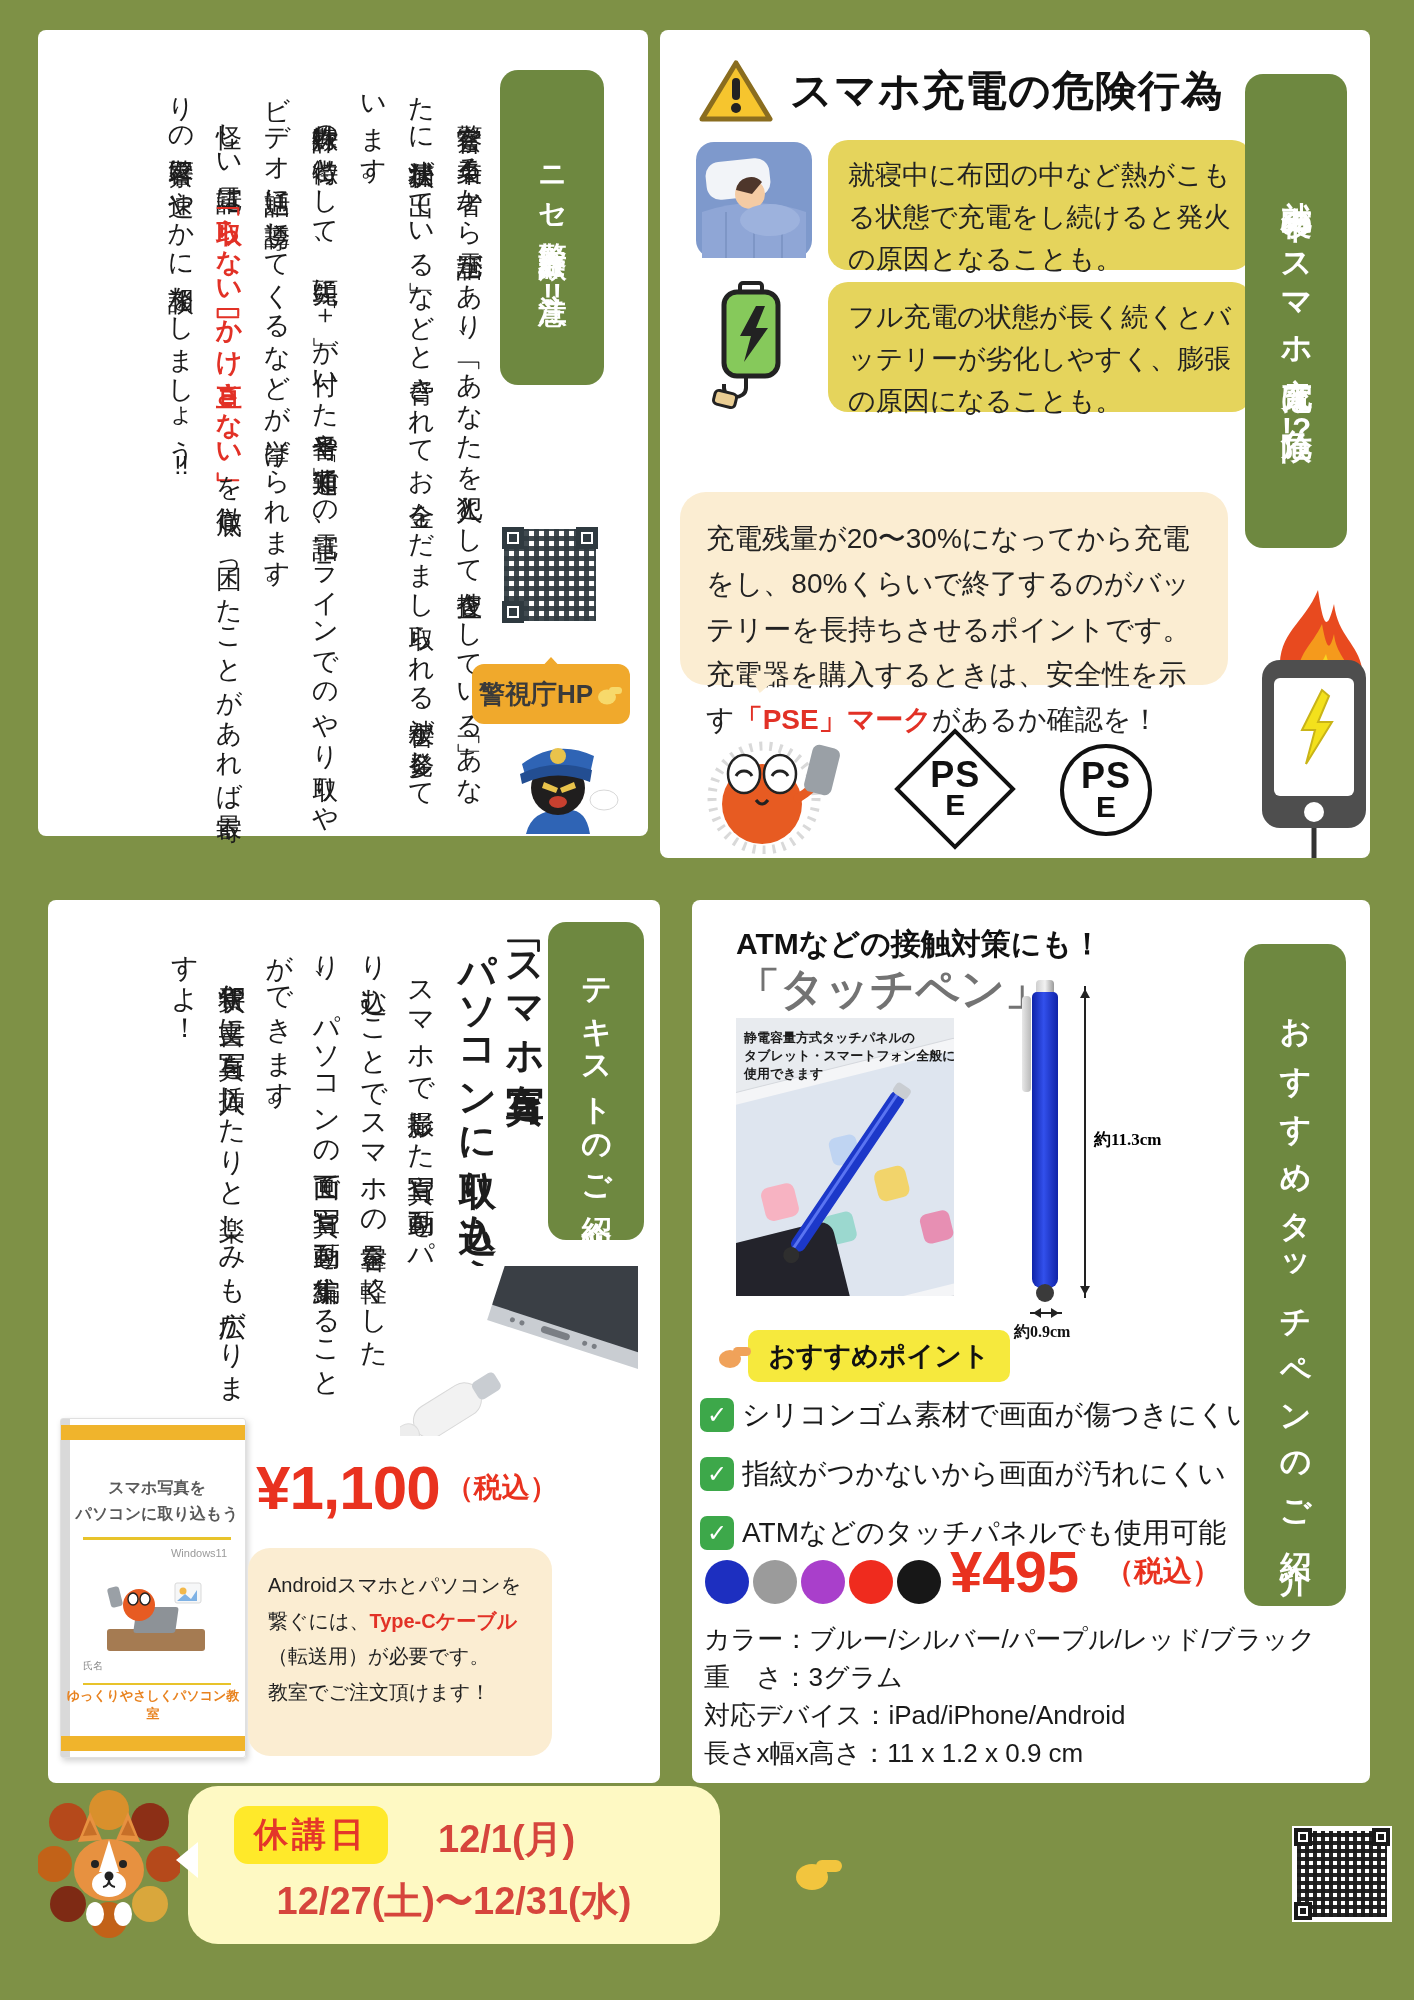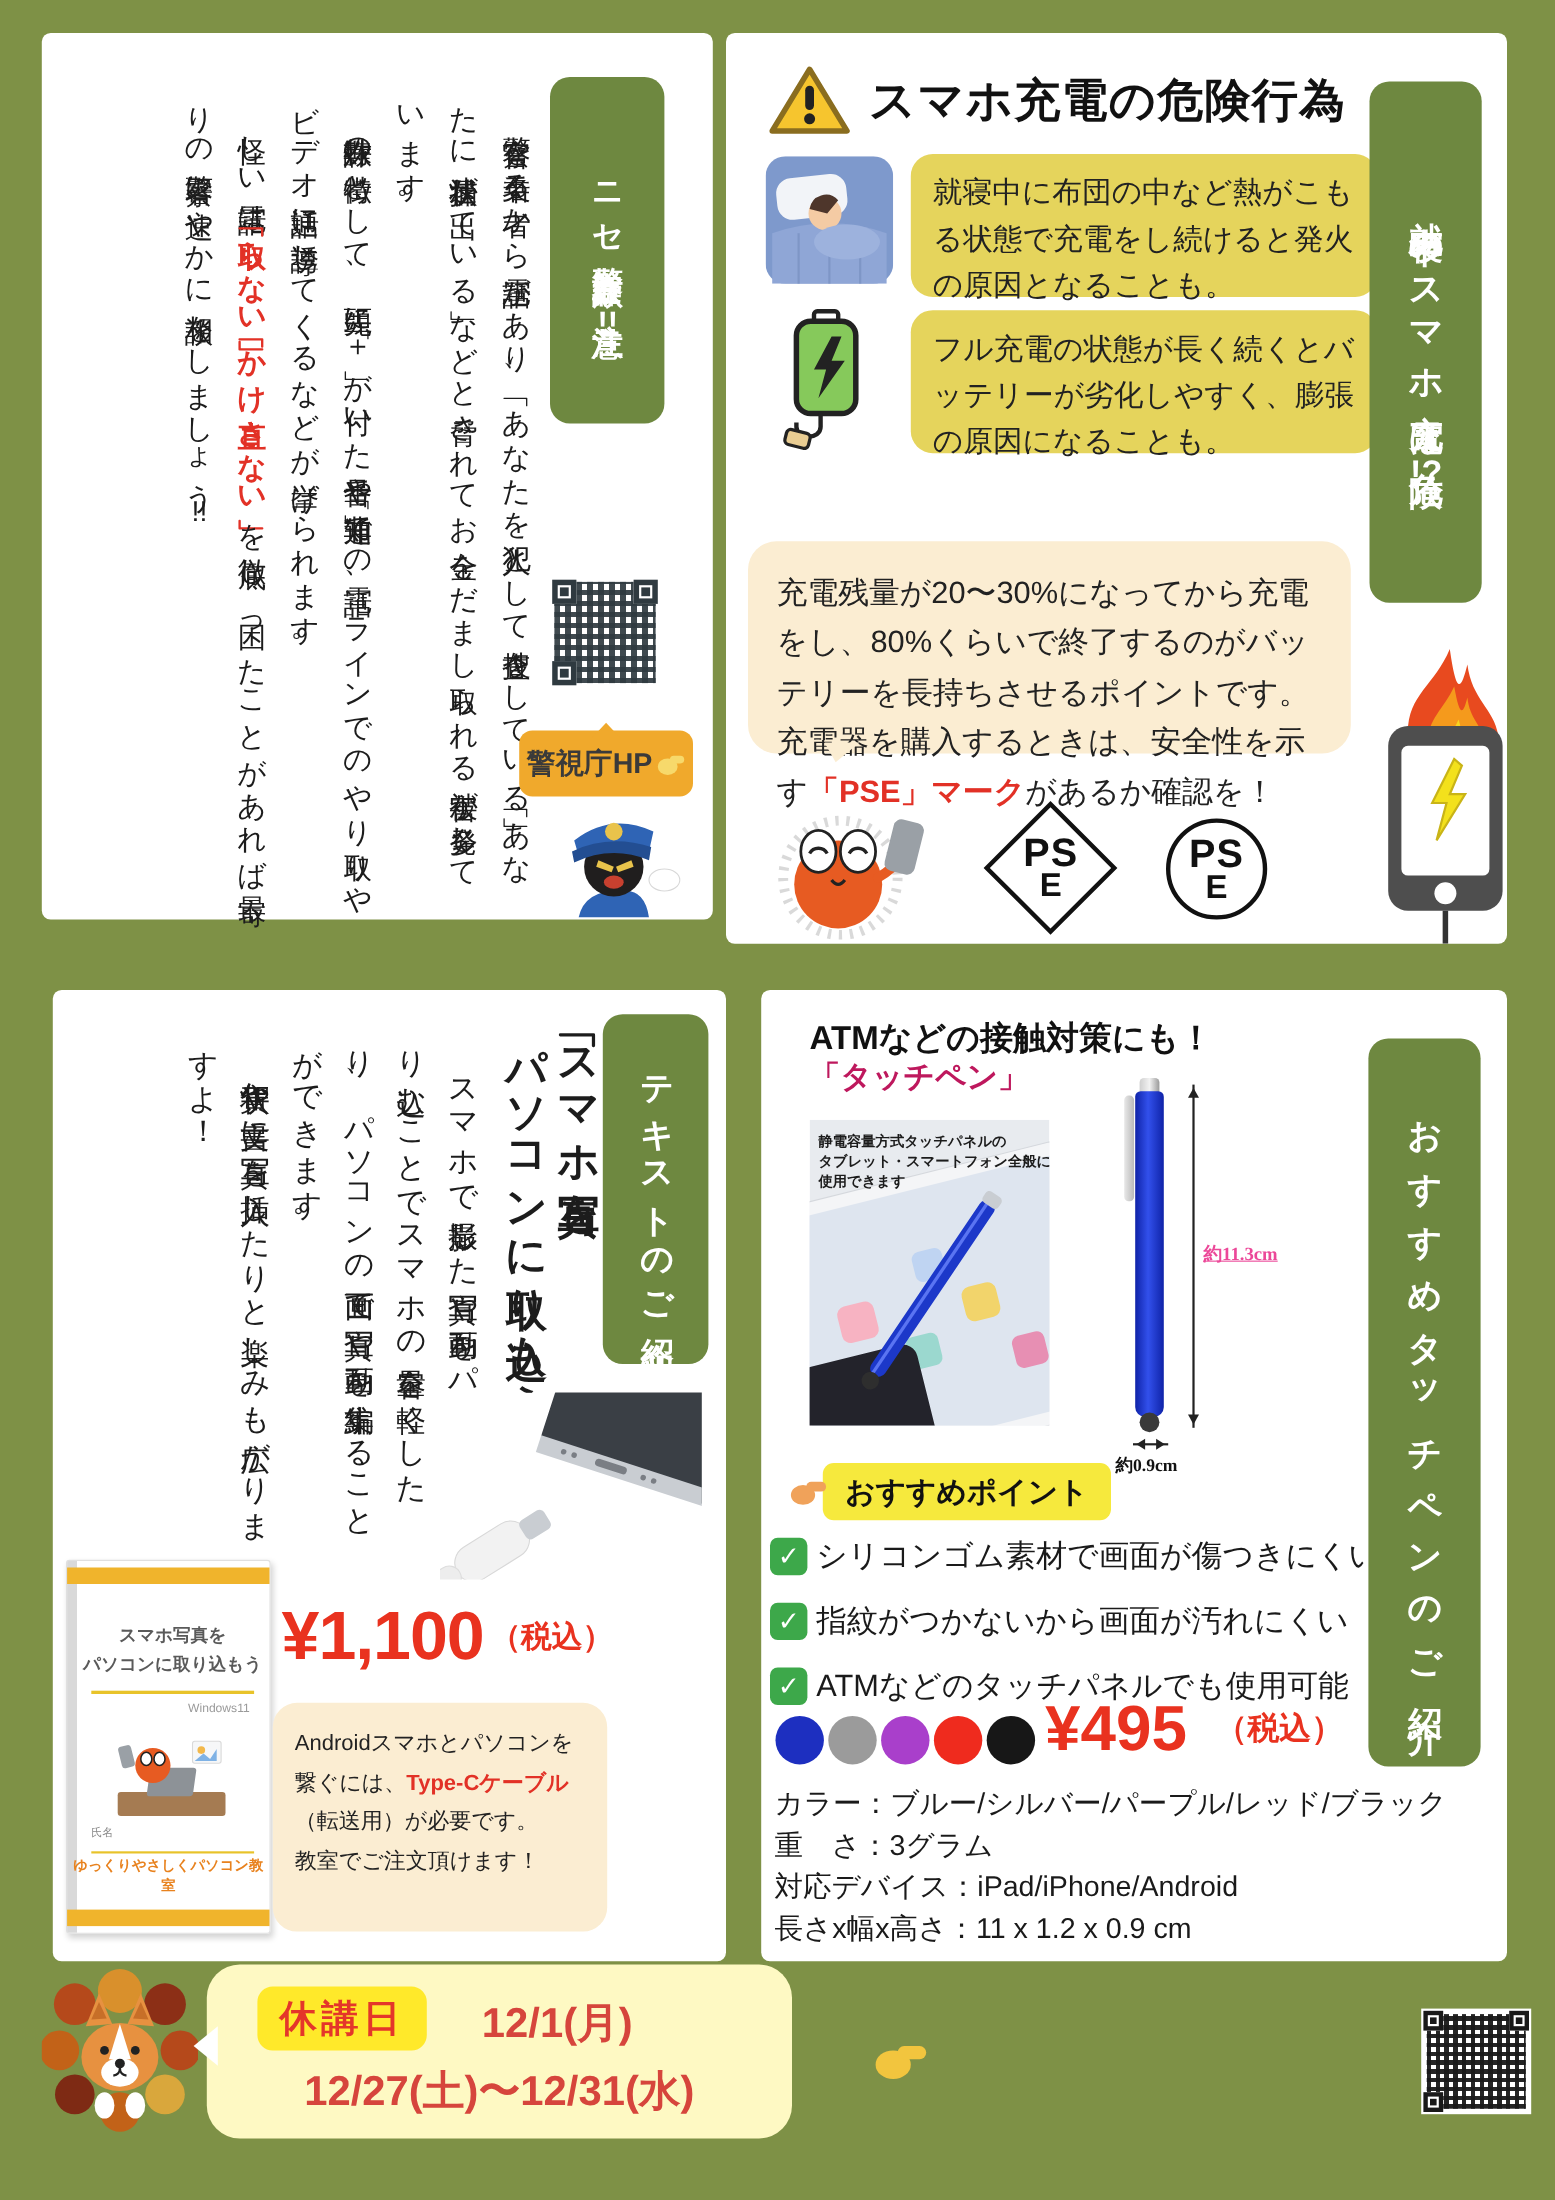--- a/index.html
+++ b/index.html
@@ -78,33 +78,33 @@
                 font-size:13px; font-weight:bold; color:#E8821E; }
   .text-price { left:208px; top:552px; display:flex; align-items:center; color:#E9321F; }
   .text-price .yen { font-size:62px; font-weight:900; letter-spacing:-1px; }
   .text-price .tax { font-size:28px; font-weight:bold; margin-left:6px; }
   .text-note { left:200px; top:648px; width:304px; height:208px; background:#FBEDD2; border-radius:22px;
                padding:20px 20px; font-size:20px; line-height:1.78; color:#222; position:absolute; }
   .text-note .red { color:#E23126; }
 
   
   .pen-subtitle { left:44px; top:24px; font-size:30px; font-weight:bold; color:#111; }
-  .pen-title { left:44px; top:60px; font-size:28px; font-weight:bold; color:#be185d; }
+  .pen-title { left:44px; top:60px; font-size:44px; font-weight:bold; color:#737373; }
   .pen-photo { left:44px; top:118px; }
   .pen-diagram { left:322px; top:80px; width:160px; height:340px; }
   .pen-body { position:absolute; left:18px; top:12px; width:26px; height:296px;
       background:linear-gradient(90deg,#0F23A8,#3250EC 45%,#0F23A8); border-radius:5px 5px 9px 9px; }
   .pen-cap { position:absolute; left:22px; top:0; width:18px; height:14px; background:linear-gradient(90deg,#cfcfcf,#f2f2f2,#9a9a9a); border-radius:4px 4px 0 0; }
   .pen-clip { position:absolute; left:8px; top:16px; width:9px; height:96px; background:linear-gradient(90deg,#e8e8e8,#b9b9b9); border-radius:4px; }
   .pen-tip { position:absolute; left:22px; top:304px; width:18px; height:18px; background:#3A3A3A; border-radius:50%; }
   .measureV { position:absolute; left:70px; top:6px; height:312px; border-left:2px solid #222; }
   .measureV::before, .measureV::after { content:""; position:absolute; left:-6px; border:5px solid transparent; }
   .measureV::before { top:-2px; border-bottom:9px solid #222; }
   .measureV::after { bottom:-2px; border-top:9px solid #222; }
-  .len-label { position:absolute; left:80px; top:148px; font-size:17px; font-weight:bold; color:#ec4899; font-family:"Liberation Serif","DejaVu Serif",serif;text-decoration:underline; }
+  .len-label { position:absolute; left:80px; top:148px; font-size:17px; font-weight:bold; color:#000000; font-family:"Liberation Serif","DejaVu Serif",serif; }
   .measureH { position:absolute; left:16px; top:332px; width:32px; border-top:2px solid #222; }
   .measureH::before, .measureH::after { content:""; position:absolute; top:-6px; border:5px solid transparent; }
   .measureH::before { left:-2px; border-right:8px solid #222; }
   .measureH::after { right:-2px; border-left:8px solid #222; }
   .wid-label { position:absolute; left:0px; top:342px; font-size:16px; font-weight:bold; color:#111; font-family:"Liberation Serif","DejaVu Serif",serif; }
   .points-label { left:56px; top:430px; width:262px; height:52px; background:#F6E93D; border-radius:10px;
       display:flex; align-items:center; justify-content:center; font-size:27px; font-weight:bold; color:#111; position:absolute; }
   .points-label .hand { position:absolute; left:-30px; top:12px; }
   .check-row { position:absolute; left:8px; display:flex; align-items:center; gap:8px; }
   .check-box { width:34px; height:34px; background:#3DA84A; border-radius:7px; color:#fff;

